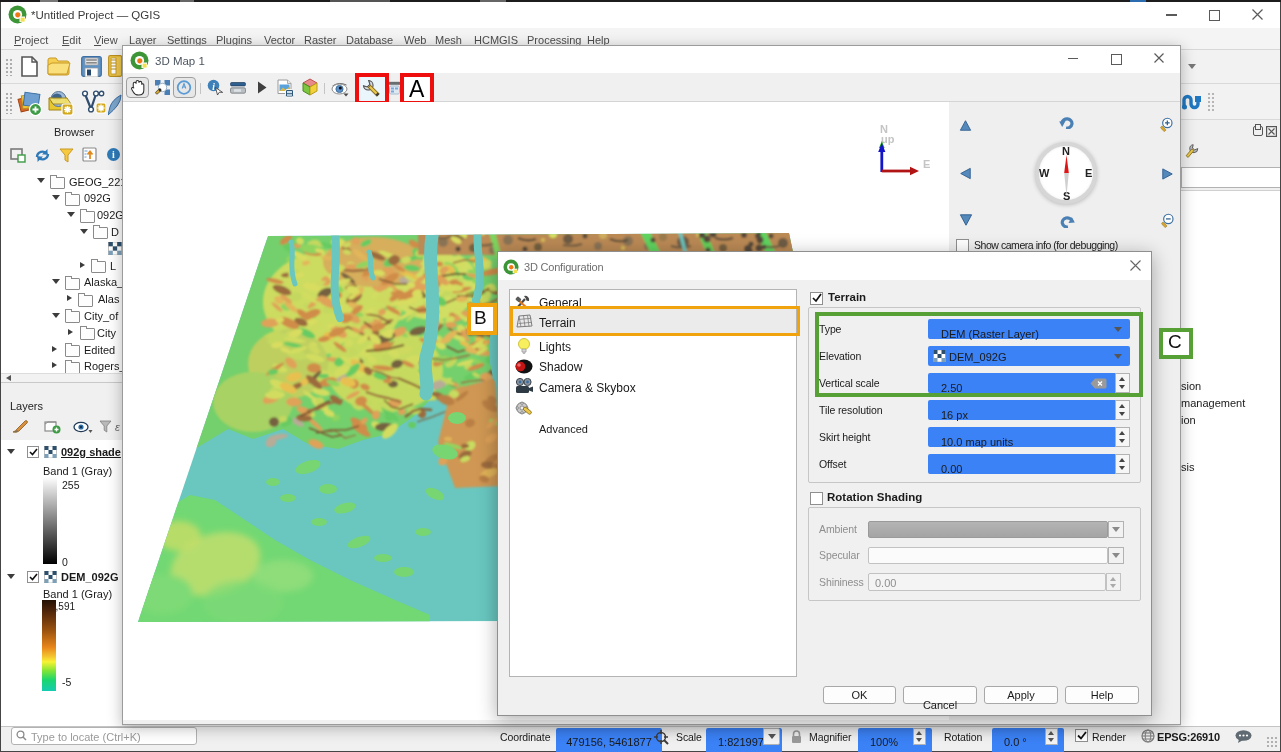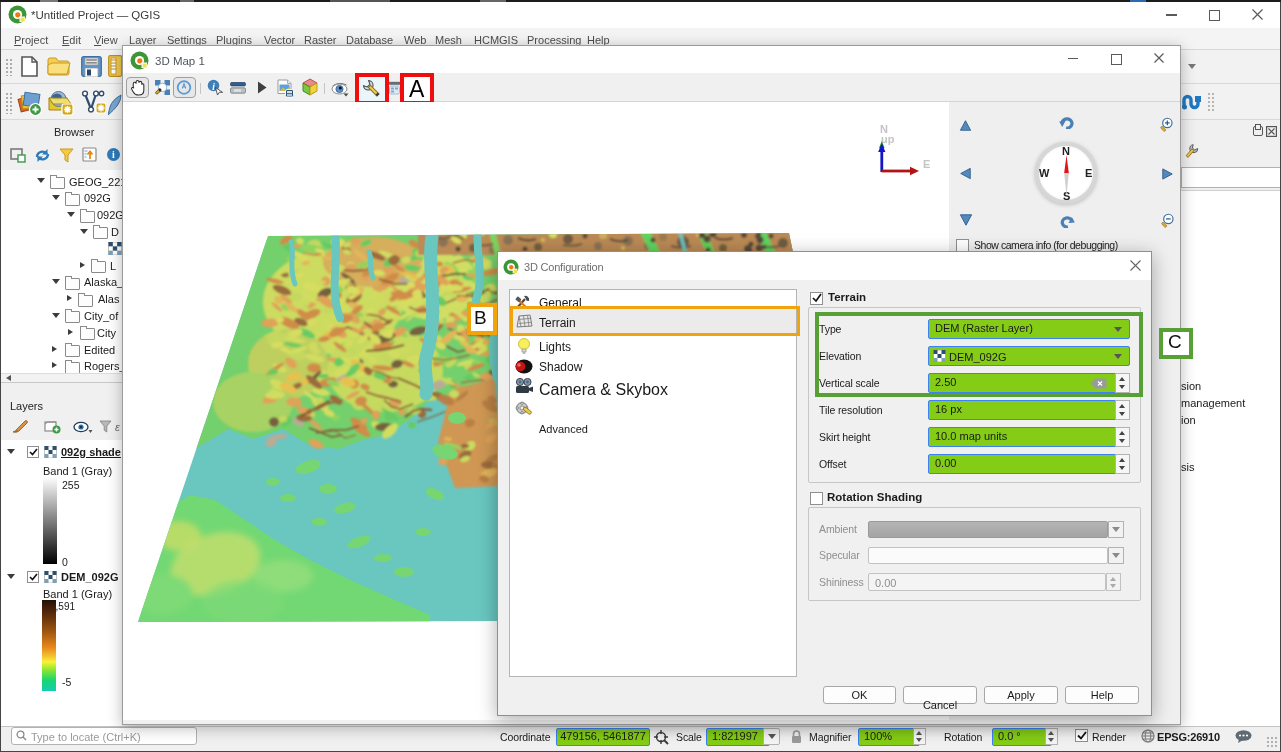--- a/index.html
+++ b/index.html
@@ -1,18 +1,18 @@
 <!DOCTYPE html>
 <html><head><meta charset="utf-8">
 <style>
 html,body{margin:0;padding:0;width:1281px;height:752px;overflow:hidden;background:#fff;font-family:"Liberation Sans",sans-serif;}
 .a{position:absolute;}
 .lbl{font-size:10.5px;letter-spacing:-0.1px;color:#1a1a1a;white-space:nowrap;}
 .glbl{font-size:10.5px;letter-spacing:-0.1px;color:#8e8e8e;white-space:nowrap;}
-.inp{background:#84cc16;border:1px solid #3b82f6;border-radius:2px;font-size:11px;color:#1a1a1a;white-space:nowrap;}
+.inp{background:#3b82f6;border:7px solid #3b82f6;border-radius:2px;font-size:11px;color:#1a1a1a;white-space:nowrap;}
 .btn{background:#fdfdfd;border:1px solid #a8a8a8;border-radius:3px;font-size:11px;color:#1a1a1a;text-align:center;}
 .tb{border:1px solid #9f9f9f;border-radius:3px;background:#e7e7e7;}
 .tri-r{width:0;height:0;border-top:3.5px solid transparent;border-bottom:3.5px solid transparent;border-left:5px solid #3c3c3c;}
 .tri-d{width:0;height:0;border-left:4px solid transparent;border-right:4px solid transparent;border-top:5px solid #3c3c3c;}
 .fold{width:13px;height:10px;border:1px solid #8a8a8a;border-radius:1px;background:#fdfdfd;}
 .fold:before{content:"";position:absolute;left:-1px;top:-3px;width:5px;height:2px;border:1px solid #8a8a8a;border-bottom:none;background:#fdfdfd;}
 .chk{background:#fff;border:1px solid #8f8f8f;}
 .ddarrow{width:0;height:0;border-left:4px solid transparent;border-right:4px solid transparent;border-top:5px solid #555;}
 .sparr{width:0;height:0;border-left:3.5px solid transparent;border-right:3.5px solid transparent;}
 </style></head>
@@ -1079,21 +1079,21 @@
   </svg>
 <div class="a" style="left:539px;top:360px;font-size:12px;color:#1a1a1a;">Shadow</div>
 <svg class="a" style="left:514px;top:378px" width="19" height="16" viewBox="0 0 19 16">
     <circle cx="6" cy="4" r="3.6" fill="#8a949e" stroke="#3c444c" stroke-width="1"></circle>
     <circle cx="13.5" cy="4" r="3.6" fill="#8a949e" stroke="#3c444c" stroke-width="1"></circle>
     <circle cx="6" cy="4" r="1.4" fill="#3c6e9f"></circle>
     <circle cx="13.5" cy="4" r="1.4" fill="#3c6e9f"></circle>
     <rect x="2" y="8" width="13" height="7" rx="1.5" fill="#2e3a44"></rect>
     <path d="M15 10 L19 8.5 V14 L15 12.5 z" fill="#2e3a44"></path>
   </svg>
-<div class="a" style="left:539px;top:381px;font-size:16px;color:#1a1a1a;">Camera &amp; Skybox</div>
+<div class="a" style="left:539px;top:381px;font-size:12px;color:#1a1a1a;">Camera &amp; Skybox</div>
 <svg class="a" style="left:514px;top:399px" width="18" height="17" viewBox="0 0 18 17">
     <circle cx="8" cy="9" r="5.5" fill="#c9c9c9" stroke="#7d7d7d" stroke-width="1"></circle>
     <circle cx="8" cy="9" r="2" fill="#f0f0f0" stroke="#7d7d7d" stroke-width="0.8"></circle>
     <path d="M8 2.6 l1.5 2 -1.5 1 -1.5-1 z M8 15.4 l1.5-2 -1.5-1 -1.5 1 z M1.6 9 l2-1.5 1 1.5 -1 1.5 z M14.4 9 l-2-1.5 -1 1.5 1 1.5 z" fill="#c9c9c9" stroke="#7d7d7d" stroke-width="0.7"></path>
     <rect x="9" y="9" width="9" height="3.4" rx="1.4" transform="rotate(38 12 11)" fill="#e8c84a" stroke="#8a6d1e" stroke-width="0.8"></rect>
   </svg>
 <div class="a" style="left:539px;top:423px;font-size:11px;color:#1a1a1a;">Advanced</div>
 
 <div class="a chk" style="left:810px;top:292px;width:11px;height:11px;"></div>
 <svg class="a" style="left:811.5px;top:293px" width="10" height="10" viewBox="0 0 10 10">

